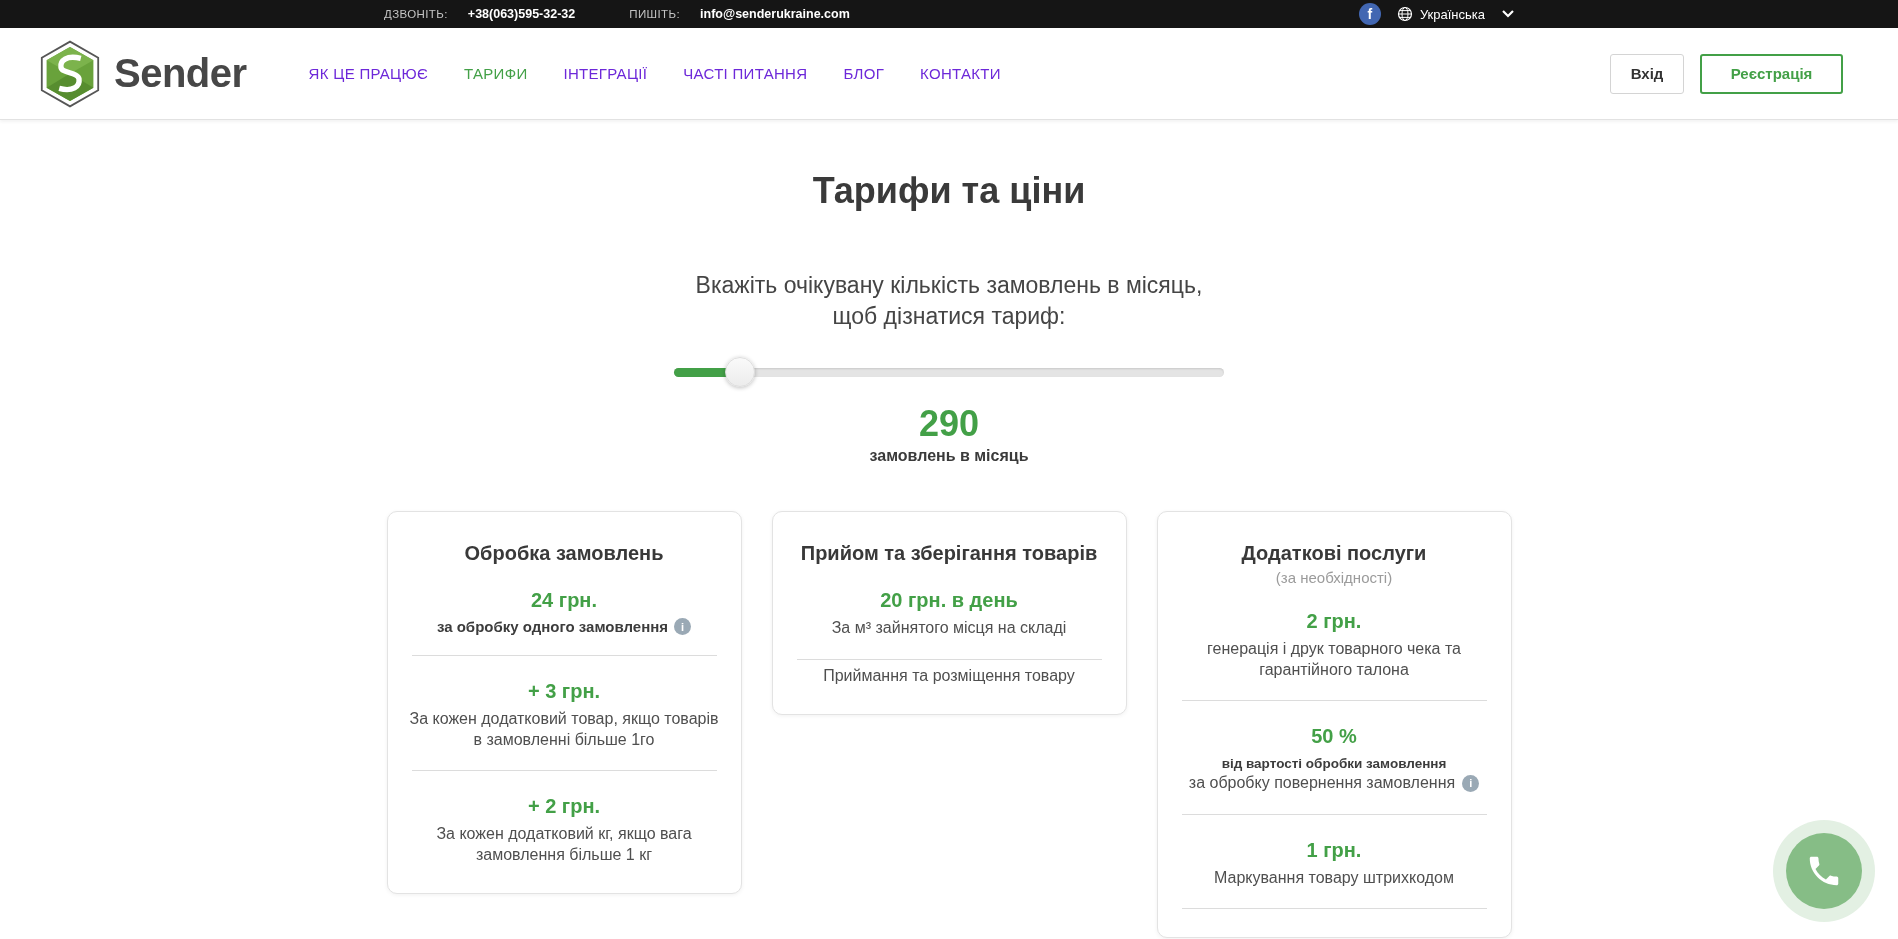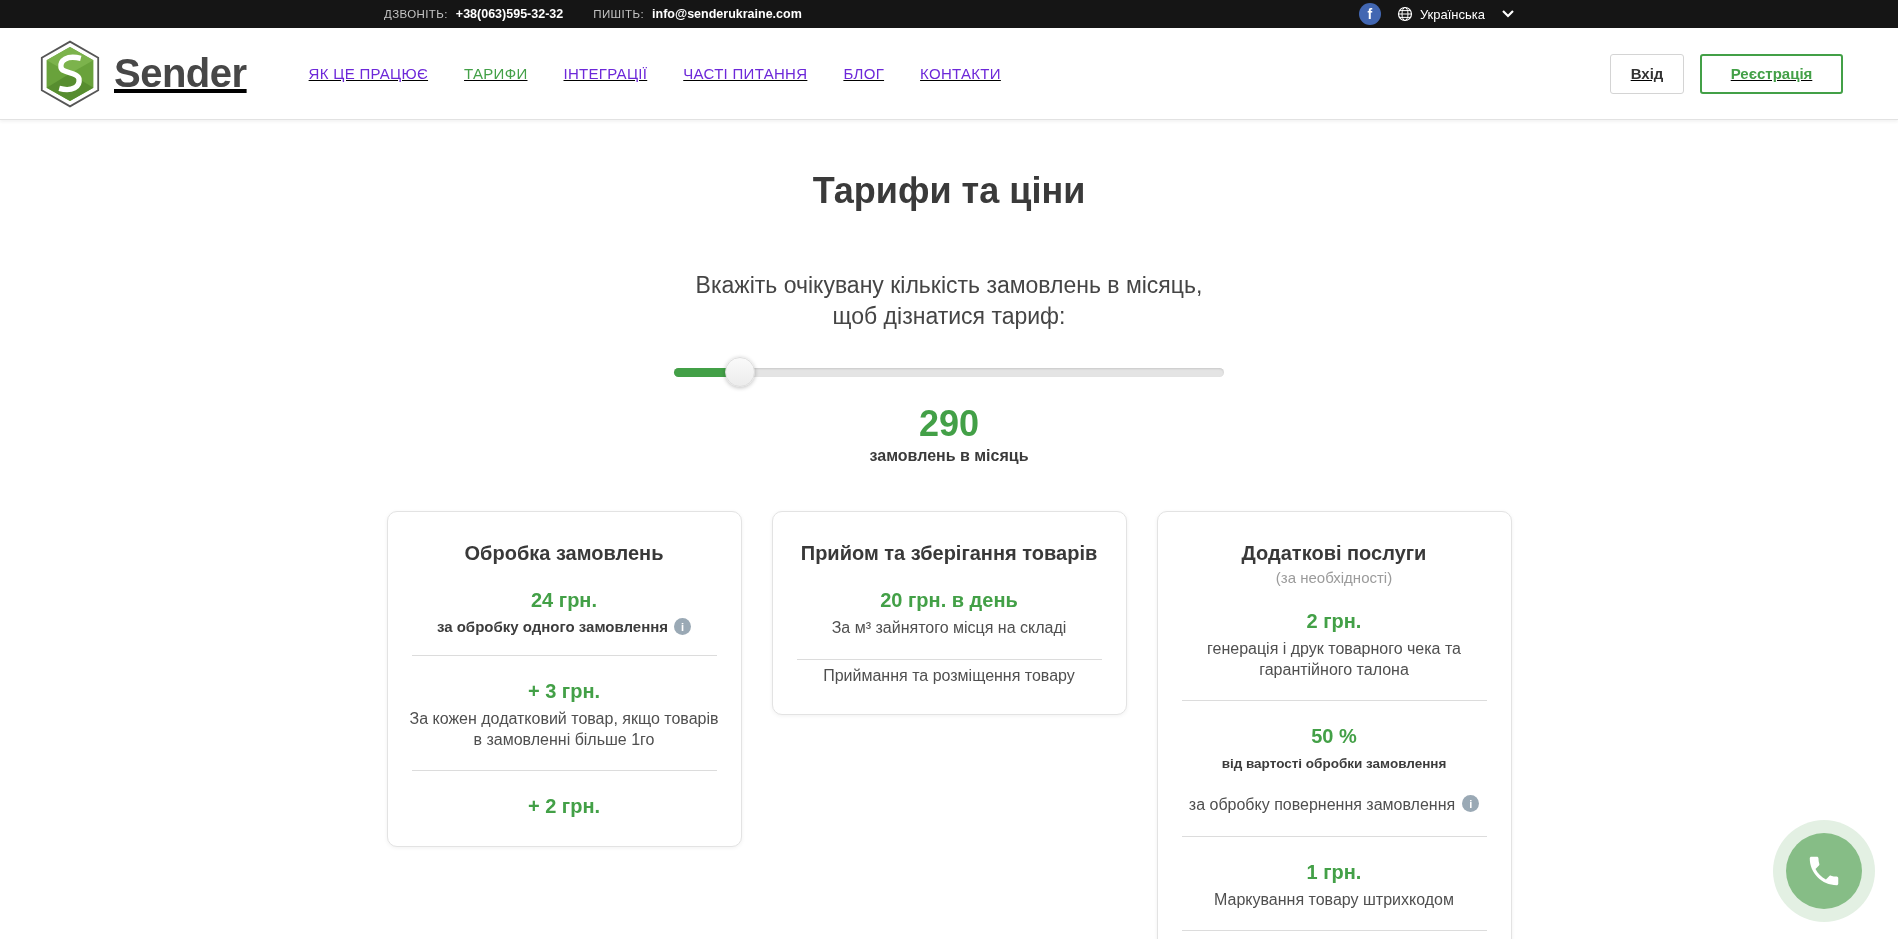--- a/index.html
+++ b/index.html
@@ -2,34 +2,34 @@
 <html><head>
 <meta charset="utf-8">
 <style>
   * { margin:0; padding:0; box-sizing:border-box; }
   html,body { width:1898px; height:939px; background:#fff; overflow:hidden;
     font-family:"Liberation Sans","DejaVu Sans",sans-serif; }
 
   
   .topbar { height:28px; background:#151515; display:flex; align-items:center; }
   .topbar-inner { width:1130px; margin:0 auto; display:flex; align-items:center; justify-content:space-between; }
-  .tb-contacts { display:flex; align-items:center; gap:8px; }
+  .tb-contacts { display:flex; align-items:center; gap:20px; }
   .tb-label { color:#c3c3c3; font-size:11.5px; letter-spacing:.4px; }
   .tb-value { color:#fff; font-size:12.5px; font-weight:bold; text-decoration:none; cursor:pointer; }
   .tb-gap { width:14px; }
   .tb-right { display:flex; align-items:center; gap:16px; }
   .fb-icon { width:22px; height:22px; border-radius:50%; background:#4267B2; color:#fff;
     display:flex; align-items:center; justify-content:center; font-size:14px; font-weight:bold; cursor:pointer; }
   .lang-group { display:flex; align-items:center; gap:7px; cursor:pointer; }
   .lang-text { color:#fff; font-size:13px; }
   .chev { margin-left:10px; display:inline-flex; }
 
   
   .header { height:92px; background:#fff; display:flex; align-items:center; padding:0 55px 0 40px;
-    border-bottom:1px solid #e2e2e2; box-shadow:0 2px 3px rgba(0,0,0,.05); position:relative; z-index:5;text-decoration:underline; }
+    border-bottom:1px solid #e2e2e2; box-shadow:0 2px 3px rgba(0,0,0,.05); position:relative; z-index:5; }
   .logo { display:flex; align-items:center; gap:14px; cursor:pointer; }
   .brand-name { font-size:40px; font-weight:800; color:#474747; letter-spacing:-.5px; }
   .nav { display:flex; align-items:center; gap:36px; margin-left:62px; }
   .nav-item { font-size:15px; color:#6d28d9; letter-spacing:.3px; cursor:pointer; white-space:nowrap; }
   .nav-item.active { color:#43a047; }
   .header-buttons { margin-left:auto; display:flex; align-items:center; gap:16px; }
   .btn { border-radius:3px; font-size:15px; font-weight:bold; background:#fff; cursor:pointer;
     display:flex; align-items:center; justify-content:center; }
   .btn-login { width:74px; height:40px; border:1px solid #d4d4d4; color:#333; }
   .btn-register { width:143px; height:40px; border:2px solid #43a047; color:#43a047; }
@@ -51,21 +51,21 @@
   .cards { margin-top:46px; display:flex; justify-content:center; align-items:flex-start; gap:30px; }
   .card { width:355px; background:#fff; border:1px solid #e3e3e3; border-radius:10px;
     box-shadow:0 1px 4px rgba(0,0,0,.06); padding:30px 20px 28px; }
   .card-title { font-size:20px; font-weight:bold; color:#393939; }
   .card-subtitle { font-size:15px; color:#9b9b9b; margin-top:4px; }
   .price { font-size:20px; font-weight:bold; color:#43a047; margin-top:24px; }
   .price-label-bold { font-size:15px; font-weight:bold; color:#3c3c3c; margin-top:6px;
     display:flex; align-items:center; justify-content:center; gap:6px; }
   .price-label-small { font-size:13.5px; font-weight:bold; color:#3c3c3c; margin-top:8px; }
   .price-desc { font-size:16px; color:#4f4f4f; margin-top:6px; line-height:1.28; }
-  .price-desc.with-icon { display:flex; justify-content:center; gap:7px; margin-top:24px; }
+  .price-desc.with-icon { display:flex; align-items:center; justify-content:center; gap:7px; margin-top:2px; }
   .divider { border:none; border-top:1px solid #dcdcdc; margin:20px 4px 0; }
   .info-icon { width:17px; height:17px; border-radius:50%; background:#9aa9b5; color:#fff;
     font-size:11px; font-weight:bold; display:inline-flex; align-items:center; justify-content:center;
     flex:none; cursor:pointer; }
 
   
   .fab { position:fixed; right:23px; bottom:17px; width:102px; height:102px; border-radius:50%;
     background:#e3f0e3; display:flex; align-items:center; justify-content:center; cursor:pointer; }
   .fab-inner { width:76px; height:76px; border-radius:50%; background:#86bd86;
     display:flex; align-items:center; justify-content:center; }
@@ -152,20 +152,21 @@
       <div class="price">24 грн.</div>
       <div class="price-label-bold">
         <span>за обробку одного замовлення</span>
         <span class="info-icon">i</span>
       </div>
       <hr class="divider">
       <div class="price">+ 3 грн.</div>
       <div class="price-desc">За кожен додатковий товар, якщо товарів в замовленні більше 1го</div>
       <hr class="divider">
       <div class="price">+ 2 грн.</div>
+      <div class="price-desc">За кожен додатковий кг, якщо вага замовлення більше 1 кг</div>
     </section>
 
     <section class="card">
       <h3 class="card-title">Прийом та зберігання товарів</h3>
       <div class="price">20 грн. в день</div>
       <div class="price-desc">За м³ зайнятого місця на складі</div>
       <hr class="divider">
       <div class="price-desc">Приймання та розміщення товару</div>
     </section>
 

